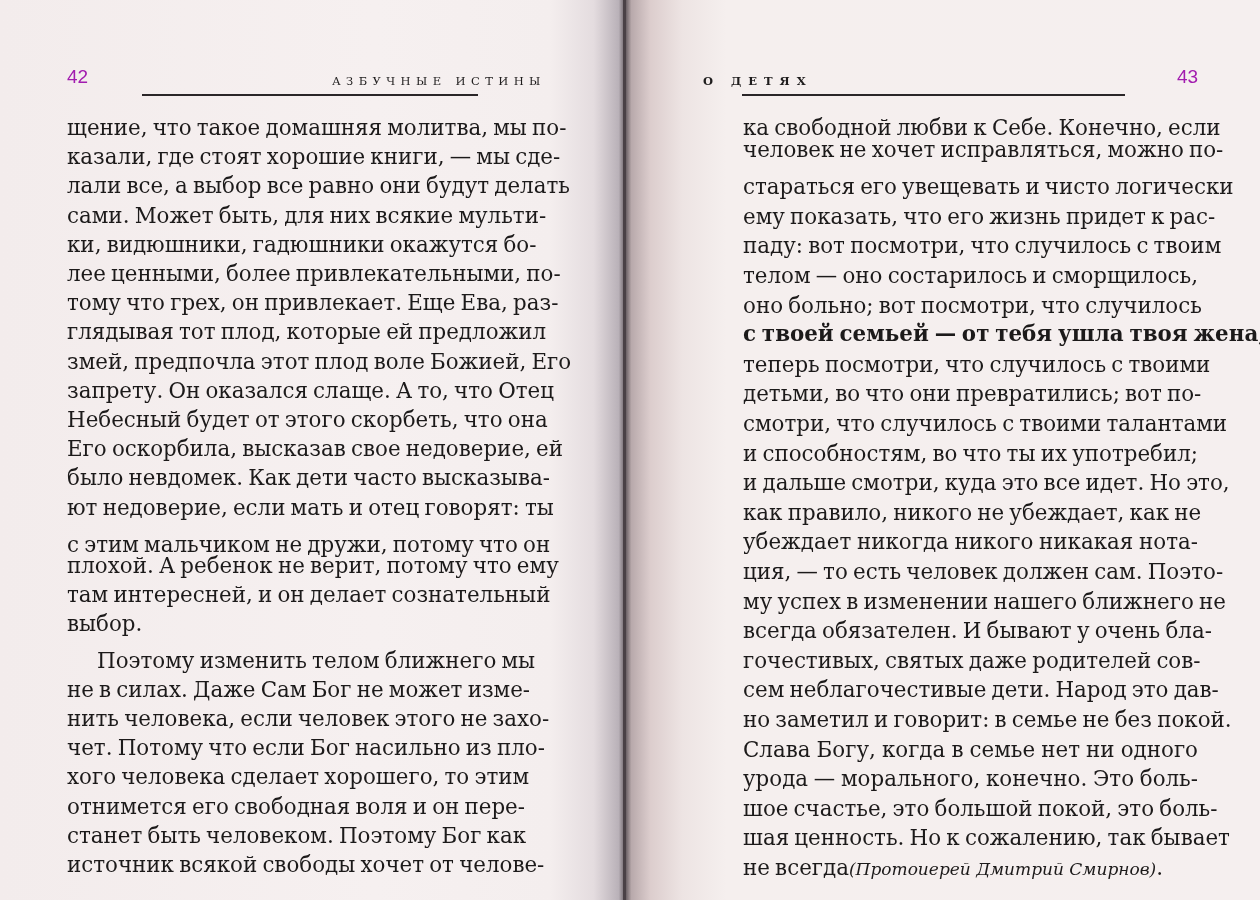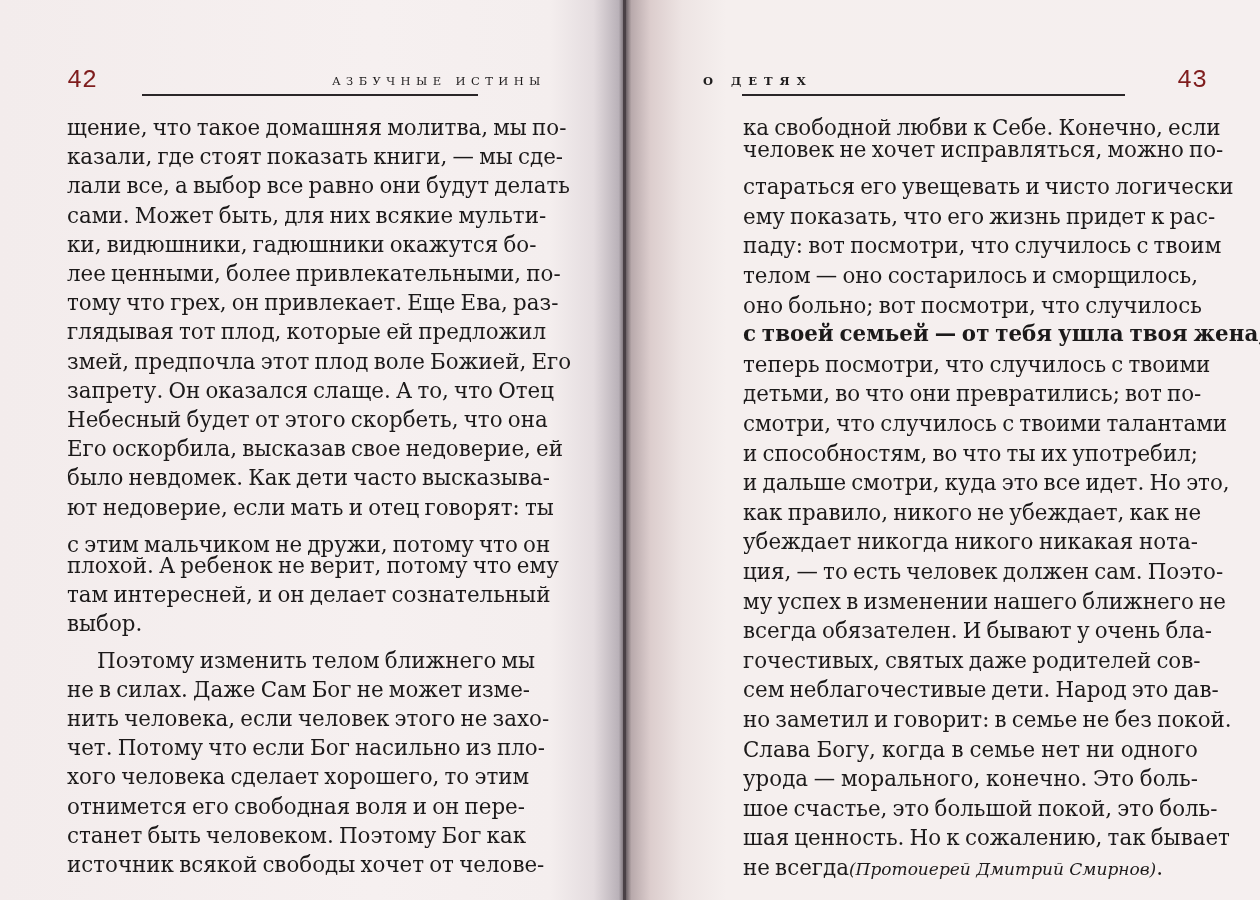--- a/index.html
+++ b/index.html
@@ -19,22 +19,22 @@
   .page-right {
     left:625px; width:635px;
     background:linear-gradient(to right, #5c5358 0%, #b8a9ab 1%, #dccdcd 4%, #ede4e3 9%, #f5efee 16%, #f5efef 100%);
   }
   .spine {
     position:absolute; left:623px; top:0; width:3px; height:900px;
     background:#4a4146;
   }
   .pagenum {
     position:absolute; top:66px;
-    font-family:Liberation Mono, monospace;
-    font-size:25px; color:#7f1d1d;
+    font-family:Liberation Sans, sans-serif;
+    font-size:19px; color:#a21caf;
   }
   .running {
     position:absolute; top:74px;
     font-family:"DejaVu Serif", serif;
     font-size:11.5px; letter-spacing:5.4px; color:#1f1d1d;
   }
   .running.bold { font-weight:bold; letter-spacing:7px; }
   .rule {
     position:absolute; top:94px; height:2px; background:#2a2628;
   }
@@ -62,21 +62,21 @@
 <div class="pagenum" style="left:67px;">42</div>
 <div class="running" style="left:332px;">АЗБУЧНЫЕ ИСТИНЫ</div>
 <div class="rule" style="left:142px; width:336px;"></div>
 
 <div class="running bold" style="left:703px;">О ДЕТЯХ</div>
 <div class="rule" style="left:742px; width:383px;"></div>
 <div class="pagenum" style="left:1177px;">43</div>
 
 <div class="col-left">
   <div class="line" style="top:113px">щение, что такое домашняя молитва, мы по-</div>
-  <div class="line" style="top: 142.2px;">казали, где стоят показать книги, — мы сде-</div>
+  <div class="line" style="top: 142.2px;">казали, где стоят хорошие книги, — мы сде-</div>
   <div class="line" style="top: 171.4px;">лали все, а выбор все равно они будут делать</div>
   <div class="line" style="top: 200.6px;">сами. Может быть, для них всякие мульти-</div>
   <div class="line" style="top: 229.8px;">ки, видюшники, гадюшники окажутся бо-</div>
   <div class="line" style="top: 259px;">лее ценными, более привлекательными, по-</div>
   <div class="line" style="top: 288.2px;">тому что грех, он привлекает. Еще Ева, раз-</div>
   <div class="line" style="top: 317.4px;">глядывая тот плод, которые ей предложил</div>
   <div class="line" style="top: 346.6px;">змей, предпочла этот плод воле Божией, Его</div>
   <div class="line" style="top: 375.8px;">запрету. Он оказался слаще. А то, что Отец</div>
   <div class="line" style="top: 405px;">Небесный будет от этого скорбеть, что она</div>
   <div class="line" style="top: 434.2px;">Его оскорбила, высказав свое недоверие, ей</div>

